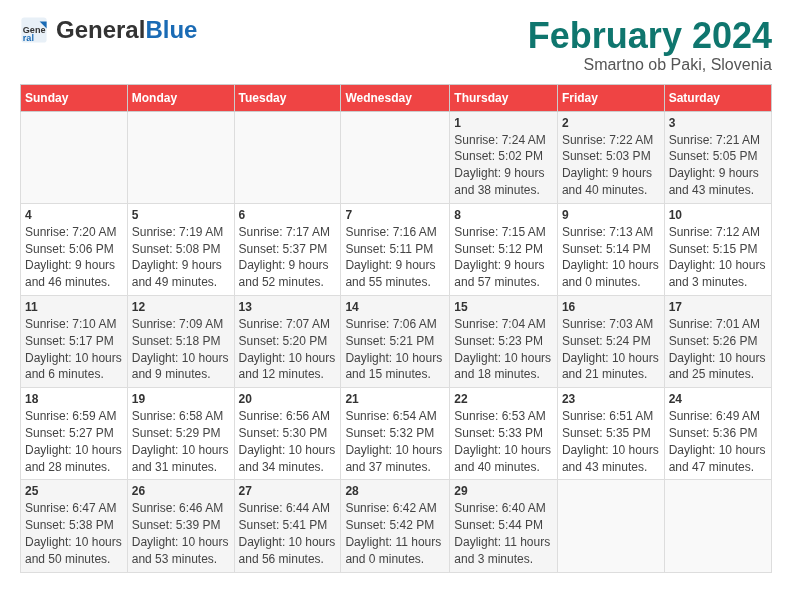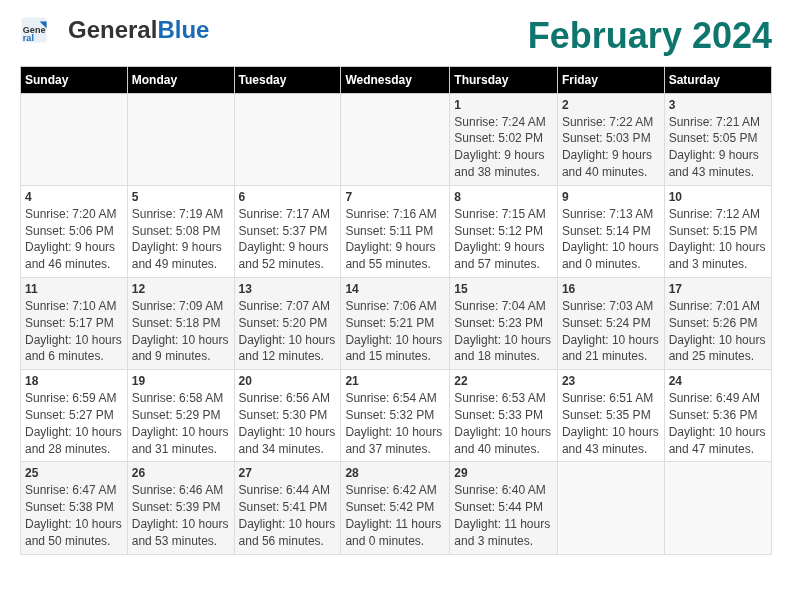--- a/index.html
+++ b/index.html
@@ -12,21 +12,21 @@
     }
     .header-area {
       display: flex;
       justify-content: space-between;
       align-items: flex-start;
       margin-bottom: 10px;
     }
     .logo {
       display: flex;
       align-items: center;
-      gap: 20px;
+      gap: 8px;
     }
     .logo-icon {
       width: 28px;
       height: 28px;
     }
     .title-area {
       text-align: right;
     }
     .month-title {
       font-size: 36px;
@@ -37,21 +37,21 @@
     .subtitle {
       font-size: 16px;
       color: #555;
     }
     table {
       width: 100%;
       border-collapse: collapse;
       font-size: 11px;
     }
     thead tr {
-      background-color: #000000;
+      background-color: #ef4444;
       color: #fff;
     }
     thead th {
       padding: 6px 4px;
       text-align: left;
       font-size: 12px;
       font-weight: bold;
       border: 1px solid #ccc;
     }
     tbody tr {
@@ -98,20 +98,21 @@
       <polygon points="28,8 38,8 38,18" fill="#1a6bb5"></polygon>
     </svg>
     <div>
       <div>
         <span style="font-size:24px;font-weight:bold;color:#333;">General</span><span style="font-size:24px;font-weight:bold;color:#1a6bb5;">Blue</span>
       </div>
     </div>
   </div>
   <div class="title-area">
     <div class="month-title">February 2024</div>
+    <div class="subtitle">Smartno ob Paki, Slovenia</div>
   </div>
 </div>
 
 <table>
   <thead>
     <tr>
     <th>Sunday</th>
         <th>Monday</th>
         <th>Tuesday</th>
         <th>Wednesday</th>

